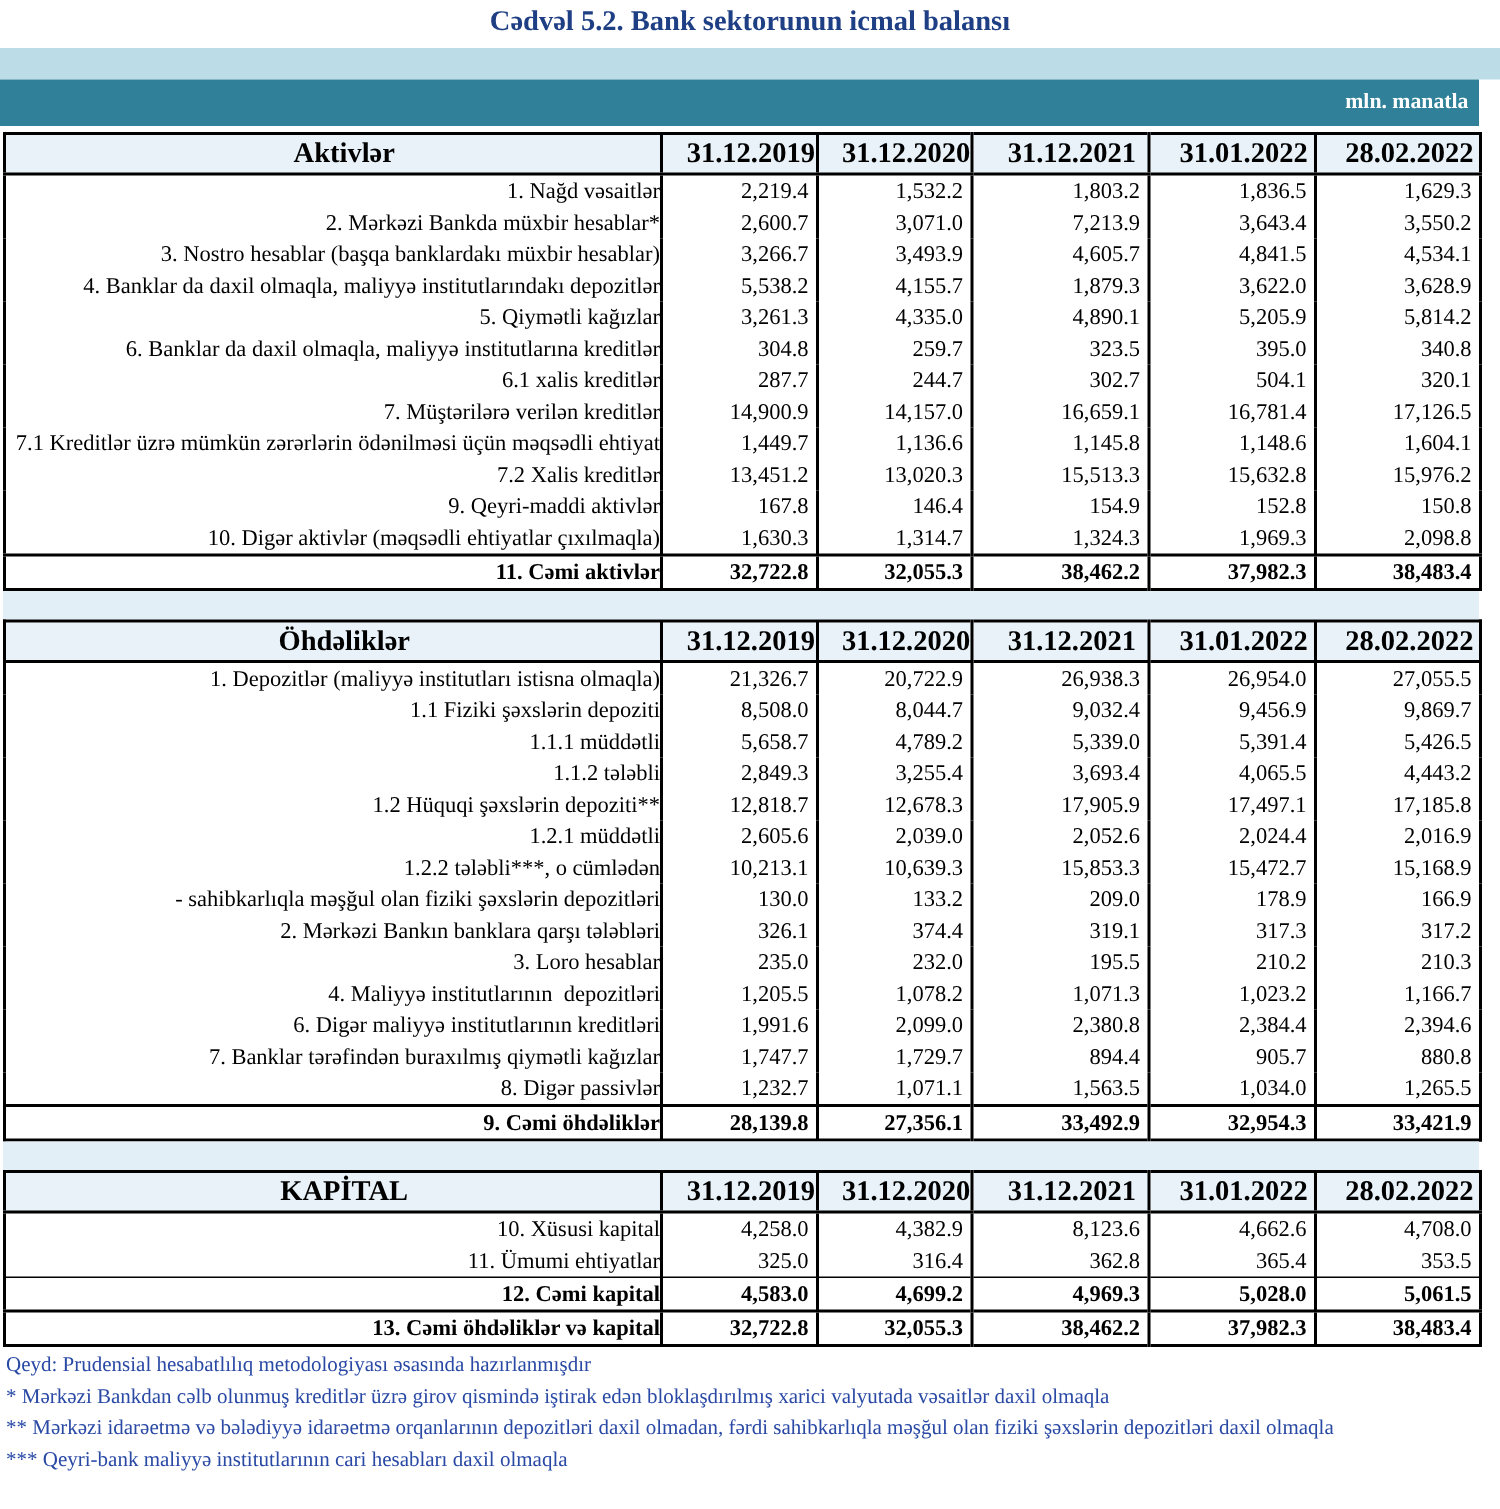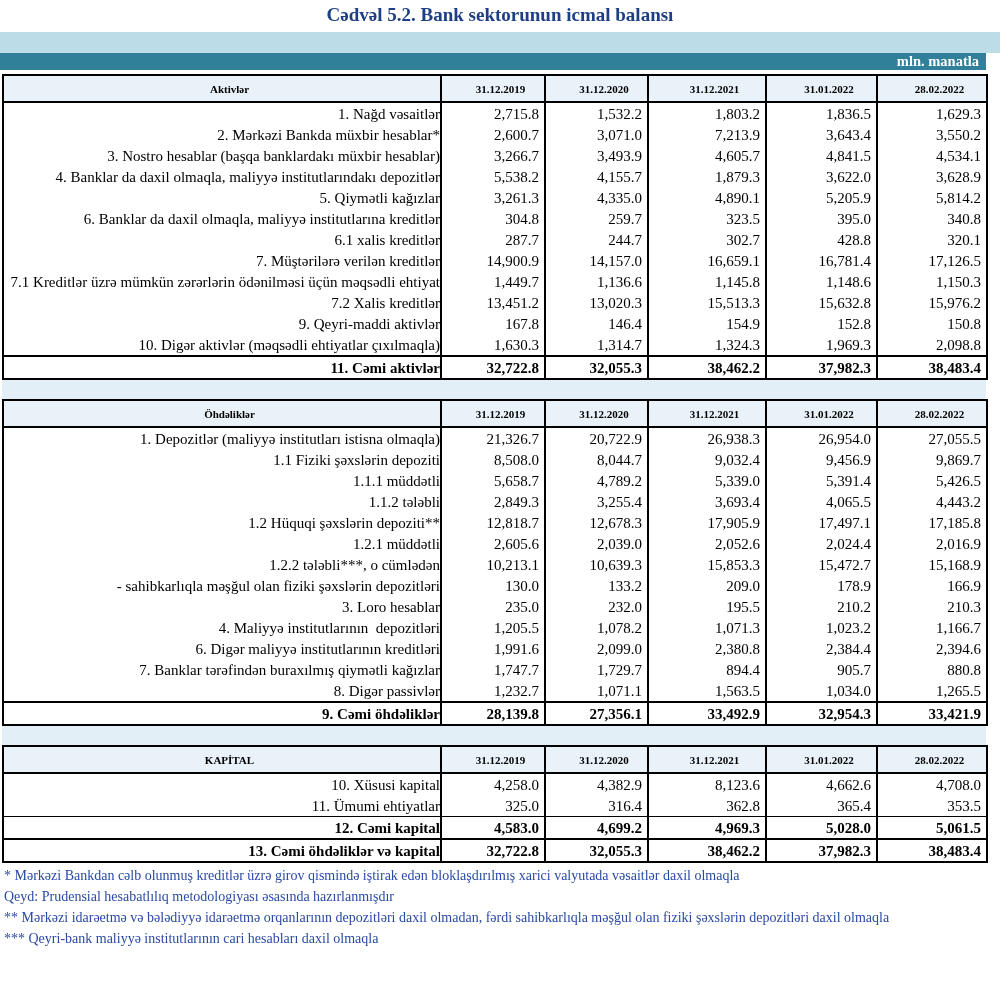--- a/index.html
+++ b/index.html
@@ -6,35 +6,35 @@
   body {
     width:1000px; height:1006px; overflow:hidden;
     font-family:"Liberation Serif", serif; color:#000;
   }
   .title {
     margin:4px 0 6px 0; text-align:center;
     font-size:19px; font-weight:bold; color:#1f3f85;
   }
   .band-light { height:21px; background:#bcdde8; }
   .band-dark {
-    height:17px; width:986px; background:#2f8098; margin-bottom:4px;
+    height:31px; width:986px; background:#2f8098; margin-bottom:4px;
     display:flex; align-items:center; justify-content:flex-end;
   }
   .band-dark span {
     color:#fff; font-weight:bold; font-size:14.5px; padding-right:7px; line-height:17px;
   }
   table.bal {
     border-collapse:collapse; table-layout:fixed;
     width:984px; margin-left:2px; border:2px solid #000;
   }
   .bal th, .bal td { border-left:2px solid #000; overflow:hidden; padding:0; }
   .bal tr > *:first-child { border-left:none; }
   .bal thead th {
     background:#e8f2f8; border-bottom:2px solid #000;
-    height:25px; font-size:11px; font-weight:bold; text-align:center;padding-left:15px;
+    height:25px; font-size:19px; font-weight:bold; text-align:center;padding-left:15px;
   }
   .bal tbody td { height:21px; font-size:15px; line-height:20px; background:#fff; }
   .bal td.lbl { text-align:right; }
   .bal td.lbl span { white-space:pre; display:inline-block; }
   .bal td.num { text-align:right; padding-right:5px; }
   .bal tr.total td { font-weight:bold; border-top:2.5px solid #000; }
   .bal tr.subtotal td { font-weight:bold; border-top:1.5px solid #000; }
   .ind0 { padding-left:4px; }
   .ind1 { padding-left:24px; }
   .ind2 { padding-left:36px; }
@@ -66,21 +66,21 @@
           <th>31.12.2019</th>
           <th>31.12.2020</th>
           <th>31.12.2021</th>
           <th>31.01.2022</th>
           <th>28.02.2022</th>
         </tr>
       </thead>
       <tbody>
         <tr>
           <td class="lbl ind0"><span>1. Nağd vəsaitlər</span></td>
-          <td class="num">2,715.8</td>
+          <td class="num">2,219.4</td>
           <td class="num">1,532.2</td>
           <td class="num">1,803.2</td>
           <td class="num">1,836.5</td>
           <td class="num">1,629.3</td>
         </tr>
         <tr>
           <td class="lbl ind0"><span>2. Mərkəzi Bankda müxbir hesablar*</span></td>
           <td class="num">2,600.7</td>
           <td class="num">3,071.0</td>
           <td class="num">7,213.9</td>
@@ -117,38 +117,38 @@
           <td class="num">259.7</td>
           <td class="num">323.5</td>
           <td class="num">395.0</td>
           <td class="num">340.8</td>
         </tr>
         <tr>
           <td class="lbl ind0"><span>6.1 xalis kreditlər</span></td>
           <td class="num">287.7</td>
           <td class="num">244.7</td>
           <td class="num">302.7</td>
-          <td class="num">428.8</td>
+          <td class="num">504.1</td>
           <td class="num">320.1</td>
         </tr>
         <tr>
           <td class="lbl ind0"><span>7. Müştərilərə verilən kreditlər</span></td>
           <td class="num">14,900.9</td>
           <td class="num">14,157.0</td>
           <td class="num">16,659.1</td>
           <td class="num">16,781.4</td>
           <td class="num">17,126.5</td>
         </tr>
         <tr>
           <td class="lbl ind0"><span>7.1 Kreditlər üzrə mümkün zərərlərin ödənilməsi üçün məqsədli ehtiyat</span></td>
           <td class="num">1,449.7</td>
           <td class="num">1,136.6</td>
           <td class="num">1,145.8</td>
           <td class="num">1,148.6</td>
-          <td class="num">1,150.3</td>
+          <td class="num">1,604.1</td>
         </tr>
         <tr>
           <td class="lbl ind0"><span>7.2 Xalis kreditlər</span></td>
           <td class="num">13,451.2</td>
           <td class="num">13,020.3</td>
           <td class="num">15,513.3</td>
           <td class="num">15,632.8</td>
           <td class="num">15,976.2</td>
         </tr>
         <tr>
@@ -256,20 +256,28 @@
         </tr>
         <tr>
           <td class="lbl ind1"><span>- sahibkarlıqla məşğul olan fiziki şəxslərin depozitləri</span></td>
           <td class="num">130.0</td>
           <td class="num">133.2</td>
           <td class="num">209.0</td>
           <td class="num">178.9</td>
           <td class="num">166.9</td>
         </tr>
         <tr>
+          <td class="lbl ind0"><span>2. Mərkəzi Bankın banklara qarşı tələbləri</span></td>
+          <td class="num">326.1</td>
+          <td class="num">374.4</td>
+          <td class="num">319.1</td>
+          <td class="num">317.3</td>
+          <td class="num">317.2</td>
+        </tr>
+        <tr>
           <td class="lbl ind0"><span>3. Loro hesablar</span></td>
           <td class="num">235.0</td>
           <td class="num">232.0</td>
           <td class="num">195.5</td>
           <td class="num">210.2</td>
           <td class="num">210.3</td>
         </tr>
         <tr>
           <td class="lbl ind0"><span>4. Maliyyə institutlarının  depozitləri</span></td>
           <td class="num">1,205.5</td>
@@ -362,17 +370,17 @@
           <td class="num">32,722.8</td>
           <td class="num">32,055.3</td>
           <td class="num">38,462.2</td>
           <td class="num">37,982.3</td>
           <td class="num">38,483.4</td>
         </tr>
       </tbody>
     </table>
   </div>
 <div class="notes" id="notes">
+    <p>Qeyd: Prudensial hesabatlılıq metodologiyası əsasında hazırlanmışdır</p>
     <p>* Mərkəzi Bankdan cəlb olunmuş kreditlər üzrə girov qismində iştirak edən bloklaşdırılmış xarici valyutada vəsaitlər daxil olmaqla</p>
-    <p>Qeyd: Prudensial hesabatlılıq metodologiyası əsasında hazırlanmışdır</p>
     <p>** Mərkəzi idarəetmə və bələdiyyə idarəetmə orqanlarının depozitləri daxil olmadan, fərdi sahibkarlıqla məşğul olan fiziki şəxslərin depozitləri daxil olmaqla</p>
     <p>*** Qeyri-bank maliyyə institutlarının cari hesabları daxil olmaqla</p>
   </div>
 
 </body></html>

